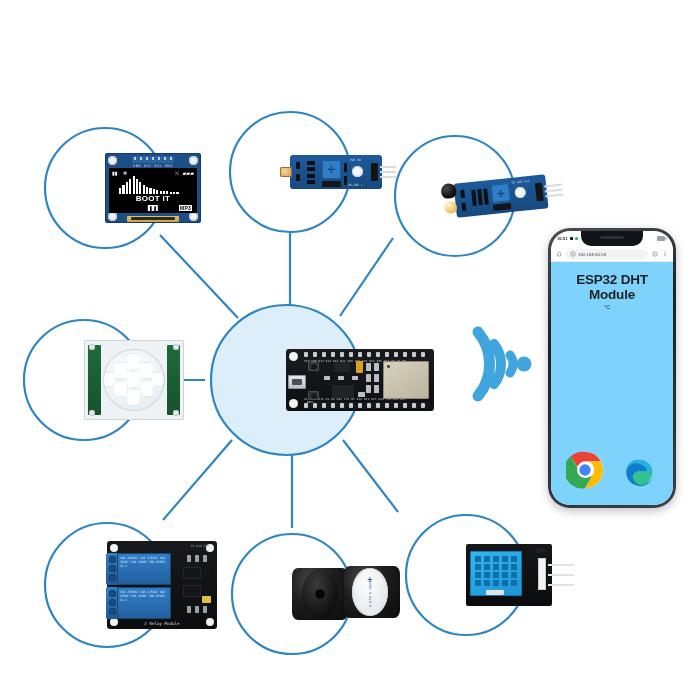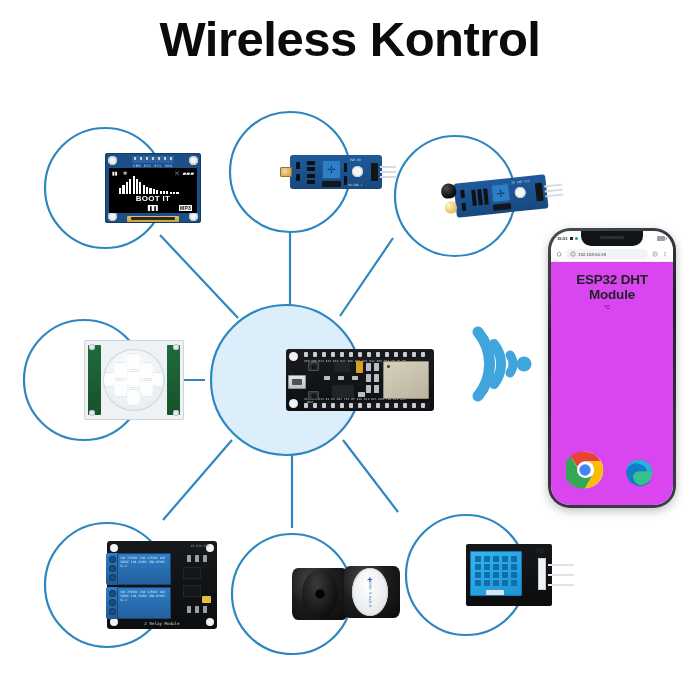--- a/index.html
+++ b/index.html
@@ -228,40 +228,39 @@
     position:absolute; top:16px; left:0; right:0; height:15px; z-index:4;
     display:flex; align-items:center; gap:4px; padding:0 5px;
     background:#fff; border-bottom:1px solid #ececec;
   }
   .url-pill {
     flex:1; height:10px; border-radius:6px; background:#f1f3f4;
     display:flex; align-items:center; gap:2px; padding:0 4px;
     font-size:4.4px; color:#3b3f43; white-space:nowrap; overflow:hidden;
   }
   .mini-ic { width:6px; height:6px; flex:0 0 auto; }
-  .page-body { position:absolute; top:31px; left:0; right:0; bottom:0; background:#d946ef; padding:10px 8px 0; }
+  .page-body { position:absolute; top:31px; left:0; right:0; bottom:0; background:#7dd3fc; padding:10px 8px 0; }
   .esp-heading {
     text-align:center; font-size:13.5px; font-weight:bold; color:#1d2024;
     line-height:1.12; letter-spacing:-.2px;
   }
   .reading { display:flex; align-items:center; gap:6px; margin-top:20px; padding-left:2px; }
   .reading .icon { width:12px; height:20px; flex:0 0 auto; }
   .rd-label { font-size:7.4px; font-weight:bold; color:#1d2024; letter-spacing:.1px; }
   .rd-value { font-size:16px; color:#1d2024; letter-spacing:-.3px; }
   .rd-unit { font-size:6px; color:#1d2024; }
   .unit-line { text-align:center; font-size:5.2px; color:#1d2024; margin-top:2px; margin-left:-10px; }
   .browsers { position:absolute; left:0; right:0; bottom:16px; display:flex; justify-content:space-evenly; align-items:center; }
   .browsers svg { width:38px; height:38px; }
 </style>
 </head>
 <body>
 
 <div id="stage">
 
-  <div id="page-title">Wireless Kontrol</div>
 
   <svg id="links" viewBox="0 0 700 700">
     <g stroke="#2e86c1" stroke-width="2.2" fill="none">
       <line x1="160" y1="235" x2="238" y2="318"></line>
       <line x1="290" y1="232" x2="290" y2="312"></line>
       <line x1="393" y1="238" x2="340" y2="316"></line>
       <line x1="143" y1="380" x2="205" y2="380"></line>
       <line x1="163" y1="520" x2="232" y2="440"></line>
       <line x1="292" y1="528" x2="292" y2="447"></line>
       <line x1="398" y1="512" x2="343" y2="440"></line>

